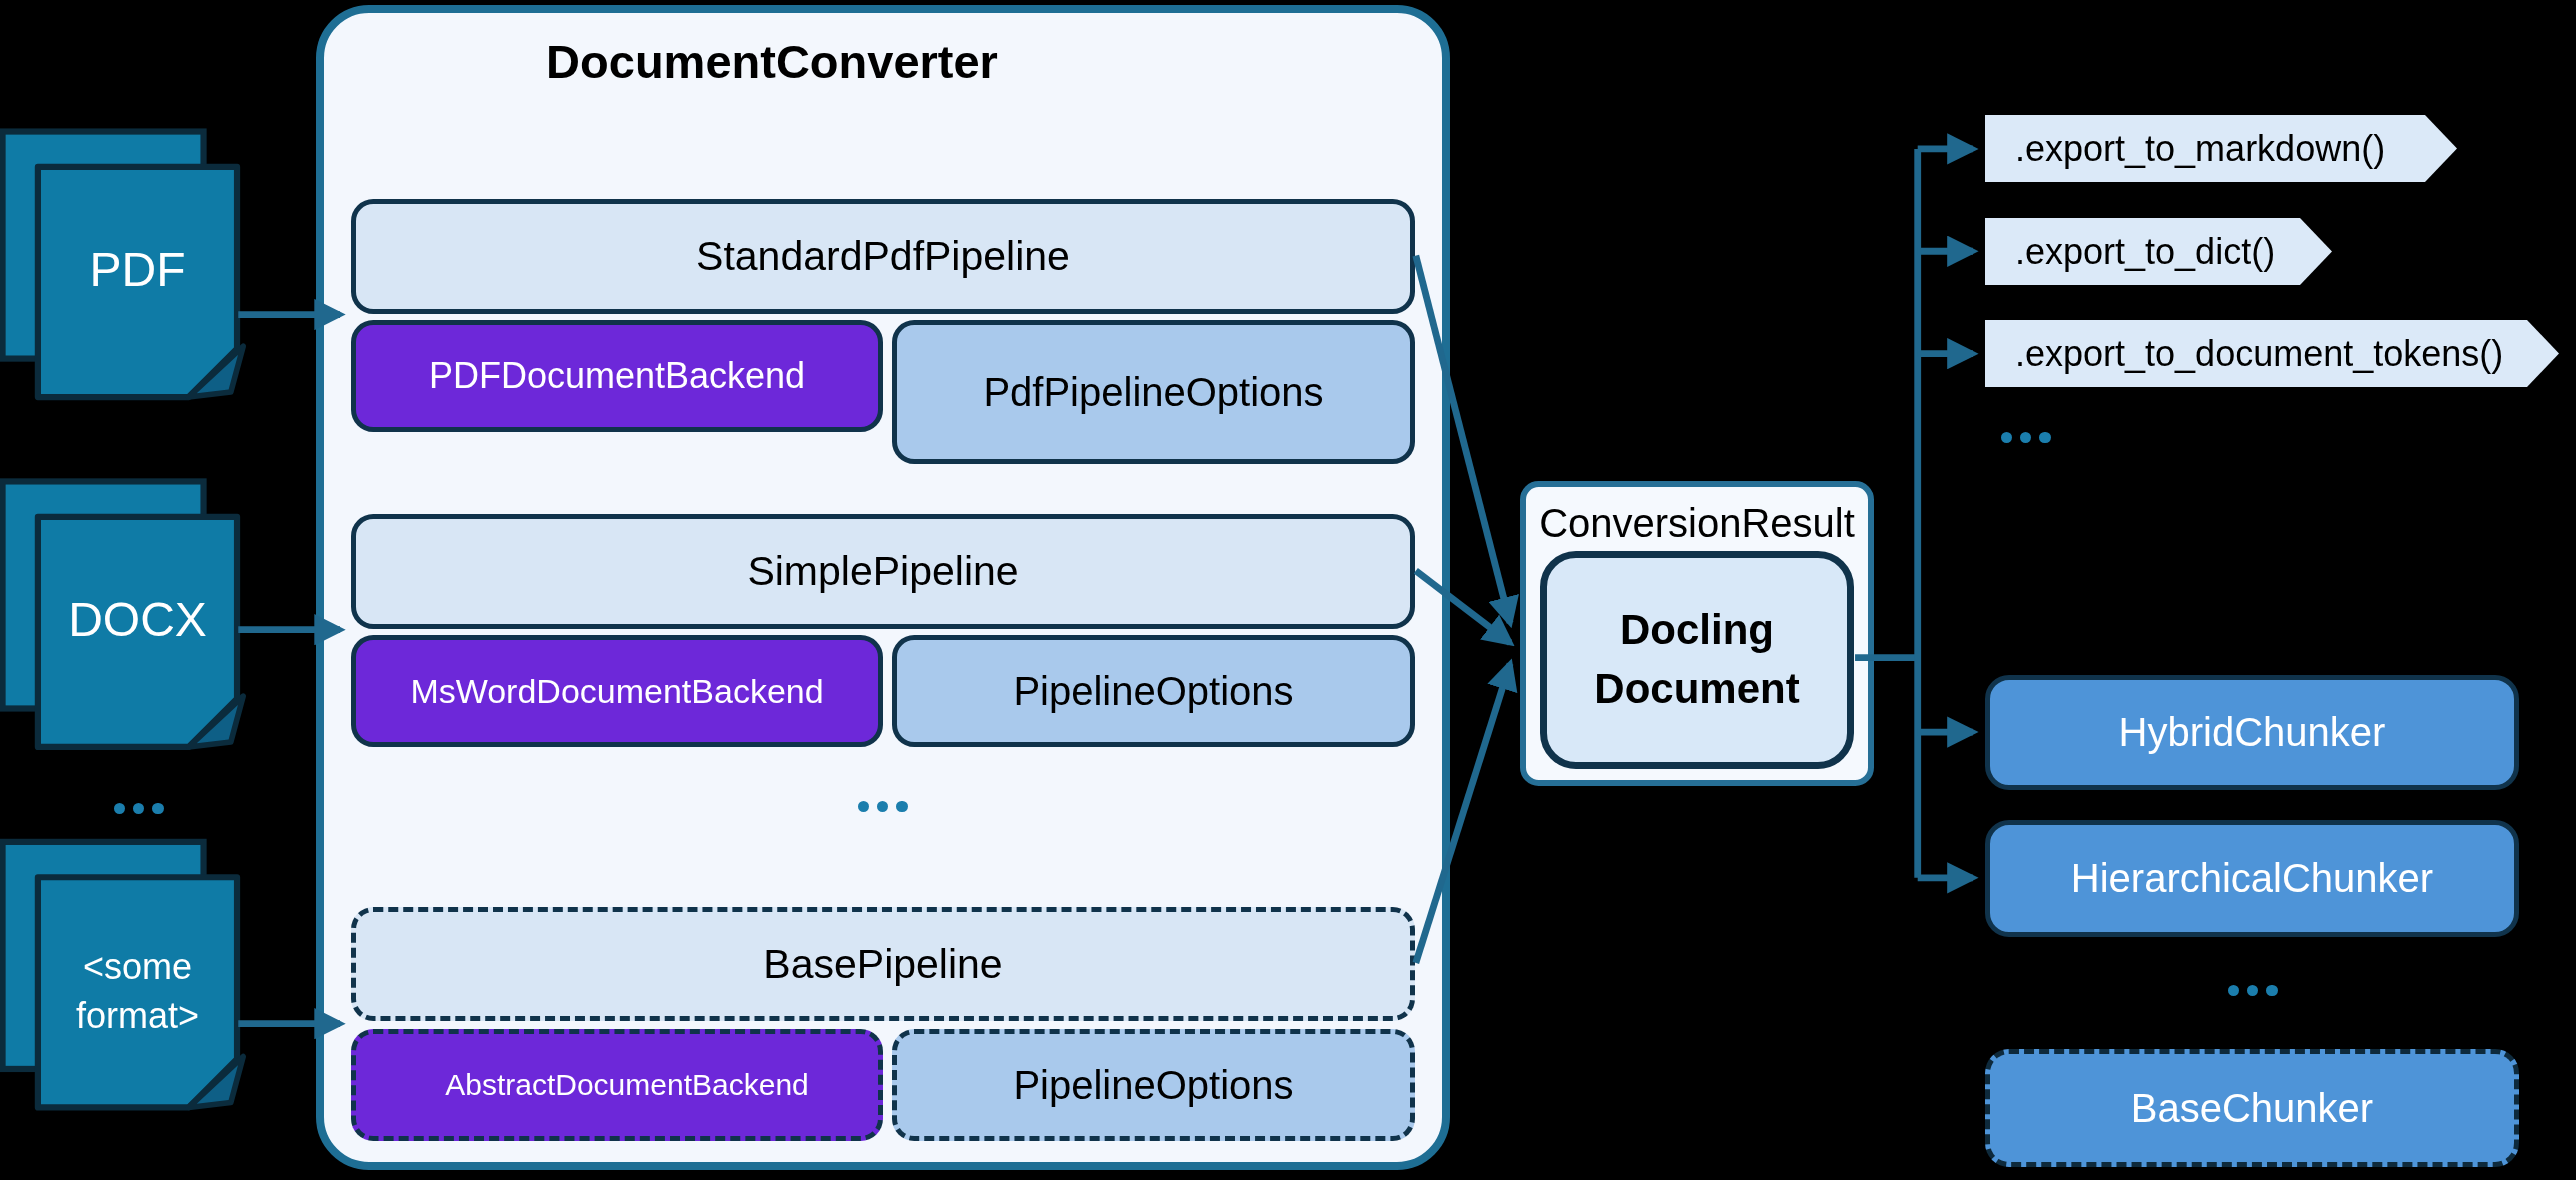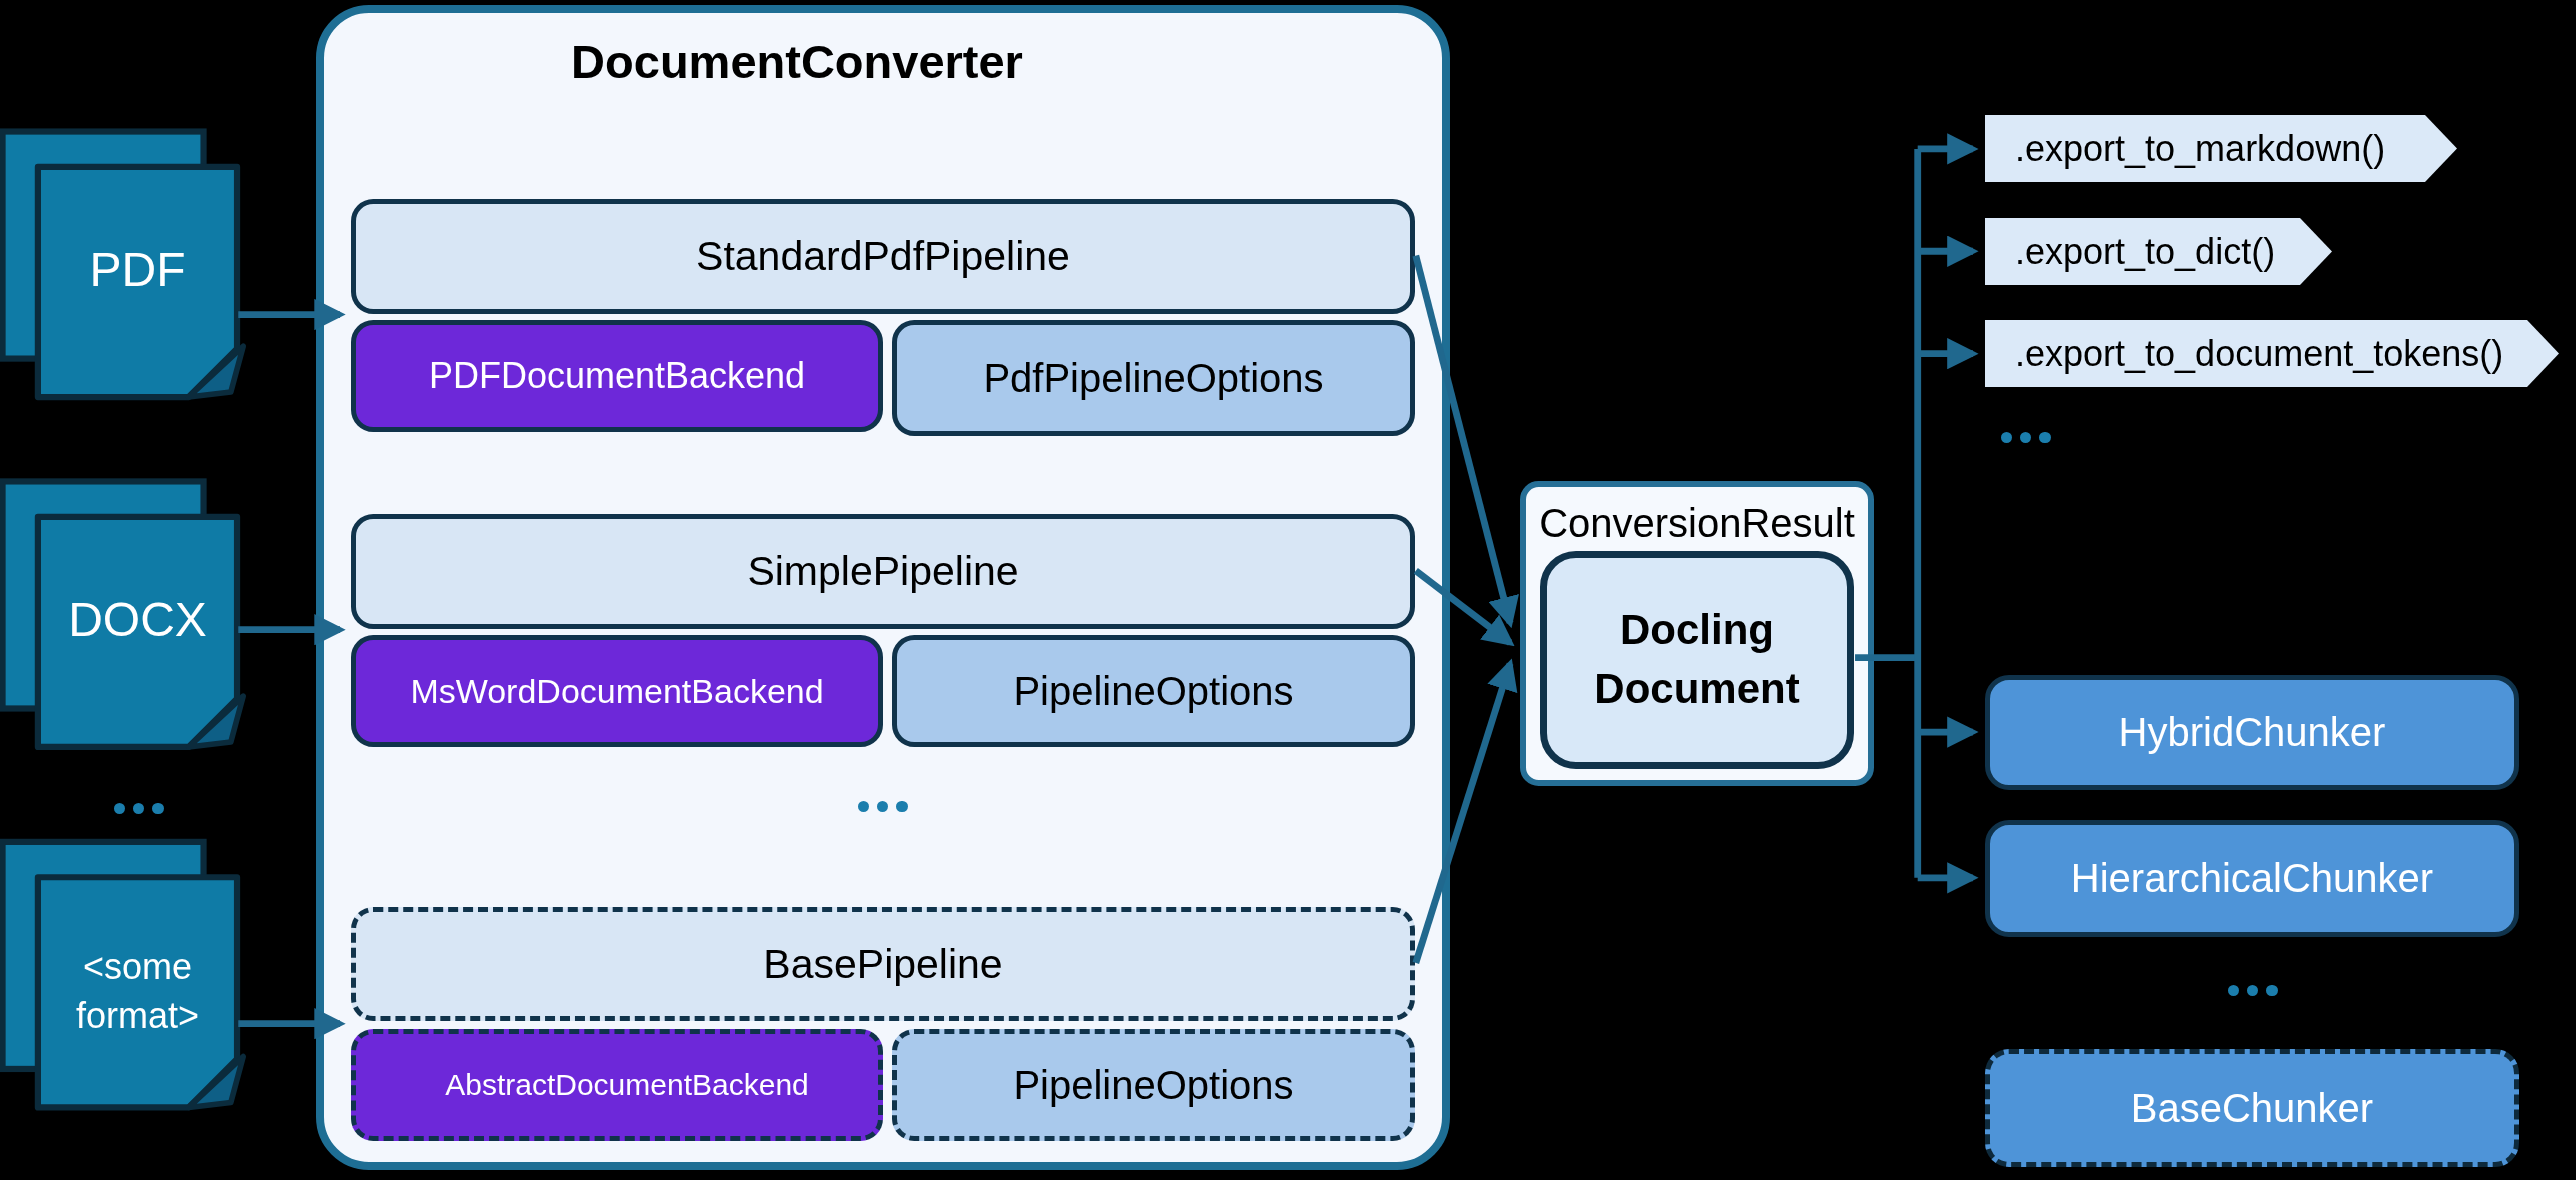--- a/index.html
+++ b/index.html
@@ -85,25 +85,25 @@
   <div class="doc-label" style="left:38px;top:877px;width:199px;height:230px;font-size:36px;line-height:1.35;padding:0 18.6px;box-sizing:border-box;">&lt;some format&gt;</div>
   <div class="doc-label" style="left:38px;top:517px;width:199px;height:205px;font-size:48px;">DOCX</div>
 
   <div class="dots" style="left:114px;top:803px;" aria-label="...">
     <span></span>
       <span></span>
       <span></span>
   </div>
 
   <div class="box converter" style="left:316px;top:5px;width:1134px;height:1165px;"></div>
-  <div class="converter-title" style="left:316px;top:30px;width:912px;height:62px;margin-left:25px;">DocumentConverter</div>
+  <div class="converter-title" style="left:316px;top:30px;width:912px;height:62px;">DocumentConverter</div>
 
   <div class="box pipeline" style="left:351px;top:199px;width:1064px;height:115px;">StandardPdfPipeline</div>
   <div class="box backend" style="left:351px;top:320px;width:532px;height:112px;font-size:36px;">PDFDocumentBackend</div>
-  <div class="box options" style="left:892px;top:320px;width:523px;height:116px;">PdfPipelineOptions</div>
+  <div class="box options" style="left:892px;top:320px;width:523px;height:144px;">PdfPipelineOptions</div>
 
   <div class="box pipeline" style="left:351px;top:514px;width:1064px;height:115px;">SimplePipeline</div>
   <div class="box backend" style="left:351px;top:635px;width:532px;height:112px;font-size:34px;">MsWordDocumentBackend</div>
   <div class="box options" style="left:892px;top:635px;width:523px;height:112px;">PipelineOptions</div>
 
   <div class="dots" style="left:858px;top:801px;" aria-label="...">
     <span></span>
       <span></span>
       <span></span>
   </div>

